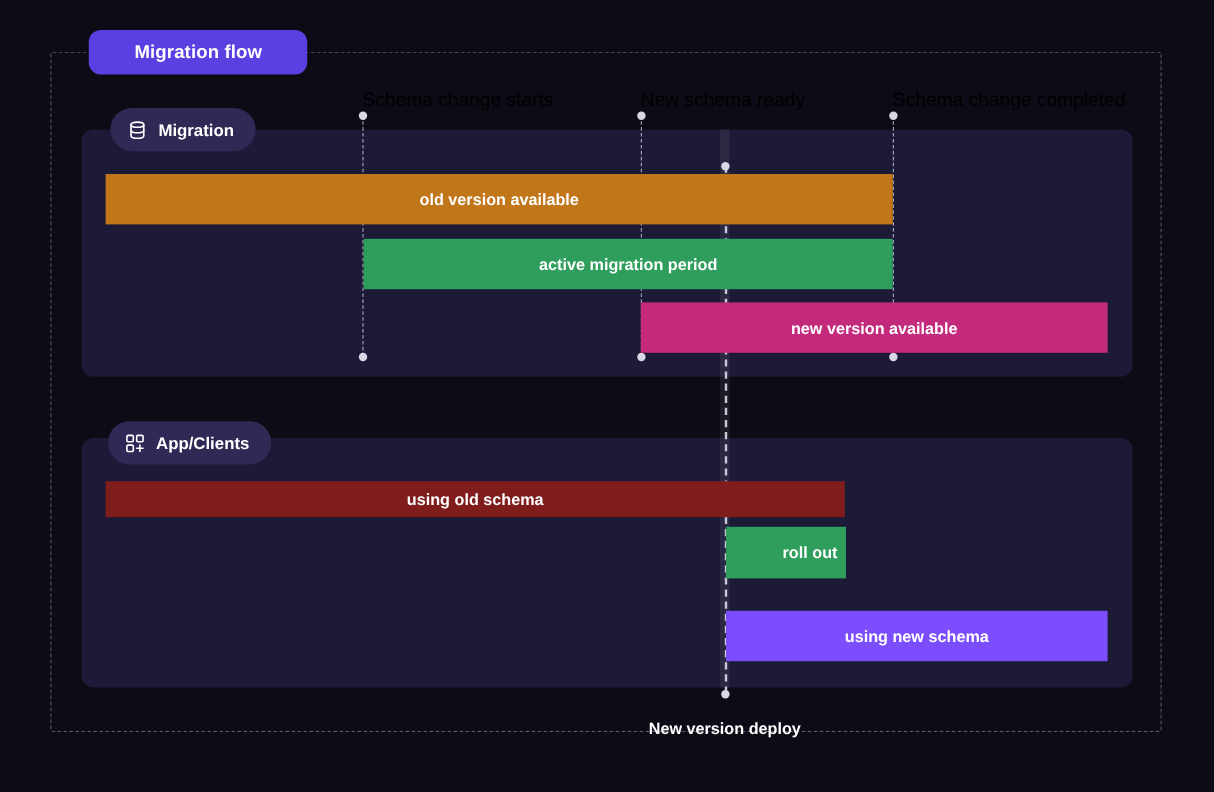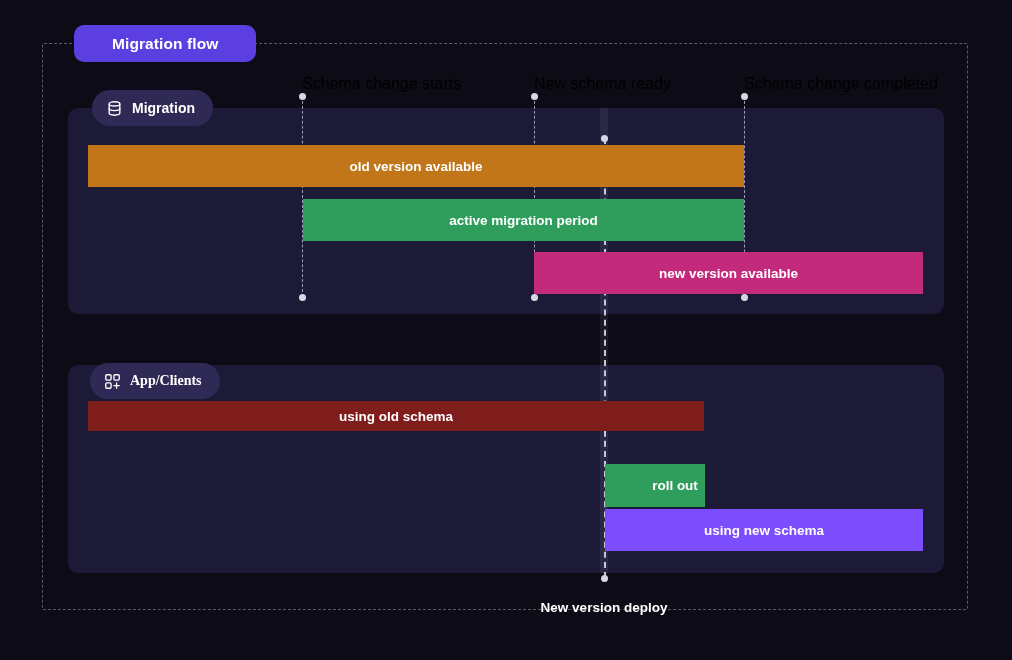--- a/index.html
+++ b/index.html
@@ -58,21 +58,21 @@
     padding: 0 18px 0 14px;
     display: flex; align-items: center; gap: 9px;
     background: #2f2a55;
     border-radius: 18px;
     color: #ffffff;
     font-size: 14px;
     font-weight: bold;
     z-index: 35;
   }
   .lane-badge.db  { left: 92px; top: 90px; }
-  .lane-badge.app { left: 90px; top: 363px; font-family: Liberation Serif, serif; }
+  .lane-badge.app { left: 90px; top: 351px; }
   .lane-badge svg { display: block; }
 
   
   .marker { position: absolute; z-index: 25; }
   .marker .vline {
     position: absolute;
     left: 0; top: 0;
     width: 0;
     border-left: 1.6px dashed #9d9cb4;
   }
@@ -178,17 +178,17 @@
         <div class="dot-top" style="top: -3.5px;"></div>
         <div class="dot-bot" style="top: 436.5px;"></div>
       </div>
       <div class="bottom-label" style="left: 604px; top: 600px; z-index: 40;">New version deploy</div>
     </div>
   <div id="bars-root">
       <div class="bar" style="left: 88px; top: 145px; width: 656px; height: 42px; background: rgb(193, 118, 26);">old version available</div>
       <div class="bar" style="left: 303px; top: 199px; width: 441px; height: 42px; background: rgb(47, 158, 93);">active migration period</div>
       <div class="bar" style="left: 534px; top: 252px; width: 389px; height: 42px; background: rgb(195, 42, 123);">new version available</div>
       <div class="bar" style="left: 88px; top: 401px; width: 616px; height: 30px; background: #7f1d1d;">using old schema</div>
-      <div class="bar" style="left: 605px; top: 464px; width: 100px; height: 43px; background: rgb(47, 158, 93); padding-left: 40px;">roll out</div>
+      <div class="bar" style="left: 605px; top: 439px; width: 100px; height: 43px; background: rgb(47, 158, 93); padding-left: 40px;">roll out</div>
       <div class="bar" style="left: 605px; top: 509px; width: 318px; height: 42px; background: rgb(124, 77, 252);">using new schema</div>
     </div>
 
 </div>
 
 </body></html>

